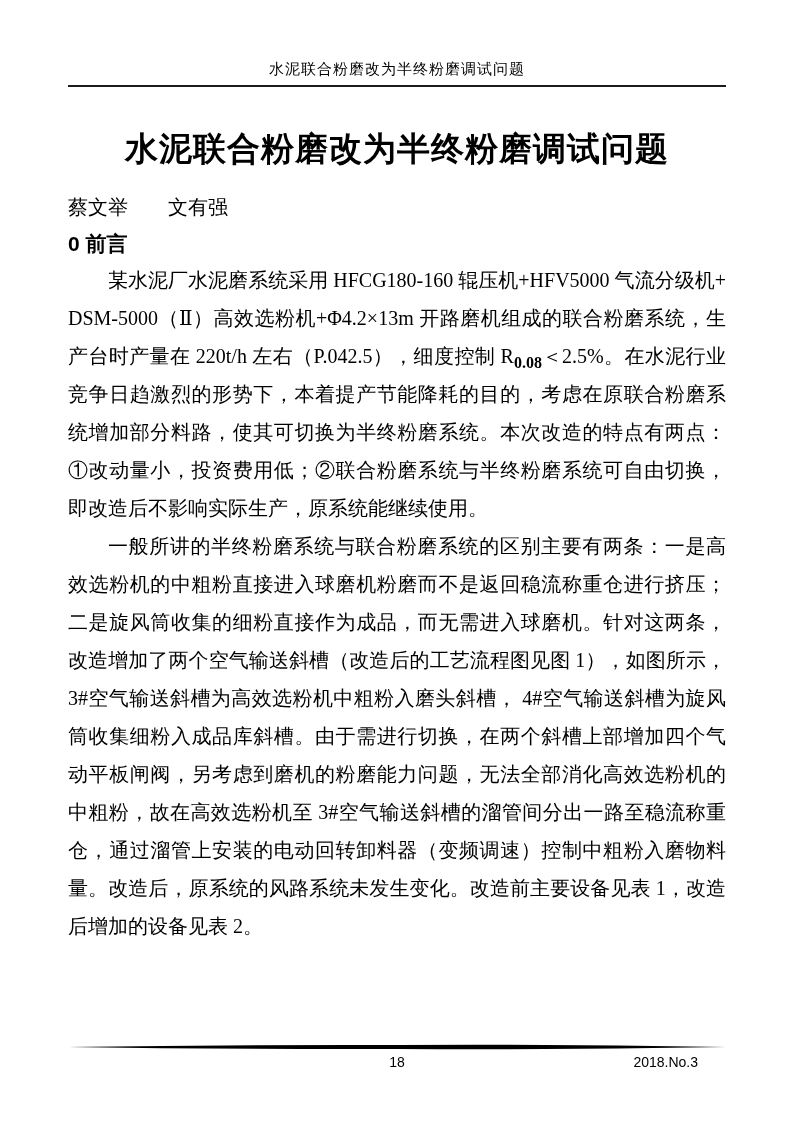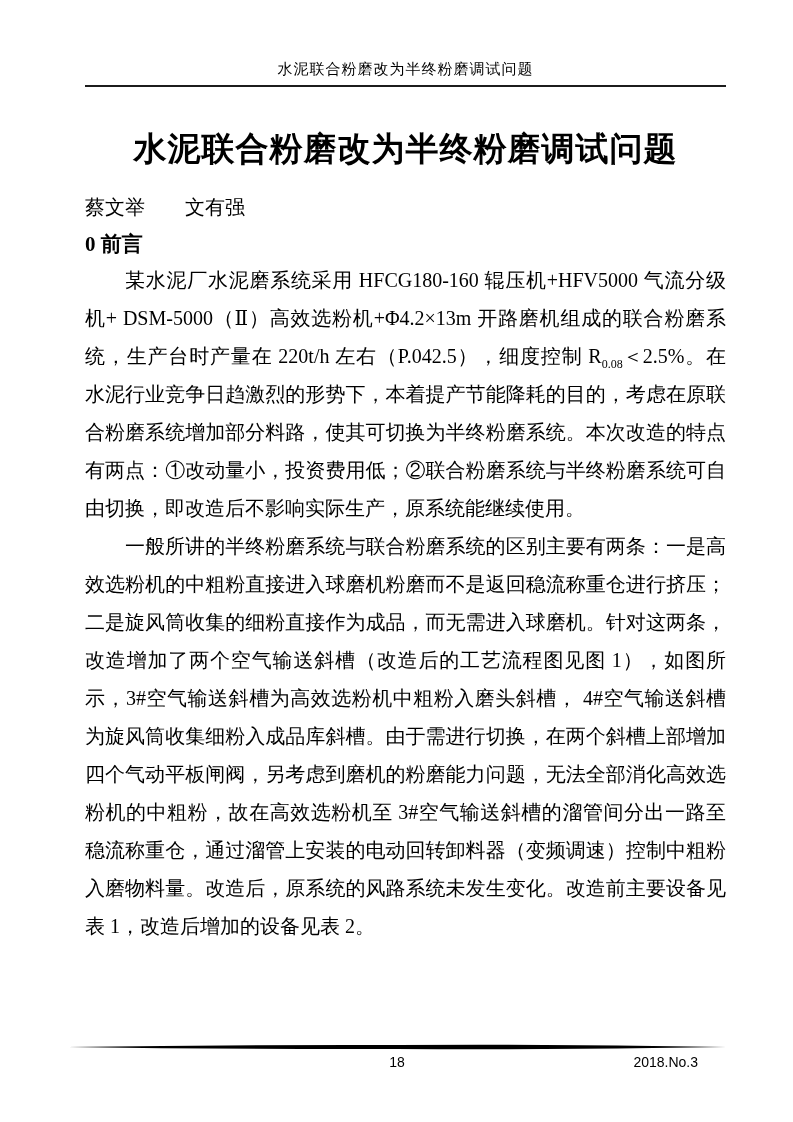--- a/index.html
+++ b/index.html
@@ -4,21 +4,21 @@
 <style>
   html, body { margin: 0; padding: 0; }
   body {
     width: 793px; height: 1122px;
     background: #ffffff;
     color: #000;
     font-family: "Liberation Serif", "DejaVu Serif", serif;
     position: relative;
     overflow: hidden;
   }
-  .page { position: absolute; inset: 0; padding-left: 17px; }
+  .page { position: absolute; inset: 0; }
   .content { padding: 0 67px 0 68px; }
 
   .running-header {
     margin-top: 58px;
     text-align: center;
     font-size: 15px;
     line-height: 22px;
     letter-spacing: 1px;
   }
   .header-rule {
@@ -45,34 +45,35 @@
     margin-top: 2px;
     text-align: center;
     font-size: 20px;
     line-height: 28px;
   }
 
   .section-heading {
     margin: 8px 0 2px 0;
     font-size: 21px;
     font-weight: 700;
-    font-family: Liberation Serif, serif;
+    font-family: Liberation Sans, sans-serif;
     line-height: 30px;
   }
 
   .body-para {
     margin: 0;
     font-size: 20px;
     line-height: 38px;
     text-align: justify;
     text-indent: 2em;
   }
   .body-para sub {
-    font-size: 12px;
+    font-size: 16px;
     line-height: 0;
+    font-weight: bold;
   }
 
   .footer {
     position: absolute;
     left: 68px; right: 67px;
     top: 1044px;
   }
   .footer-rule-svg { display: block; width: 100%; height: 6px; }
   .footer-texts {
     position: relative;

